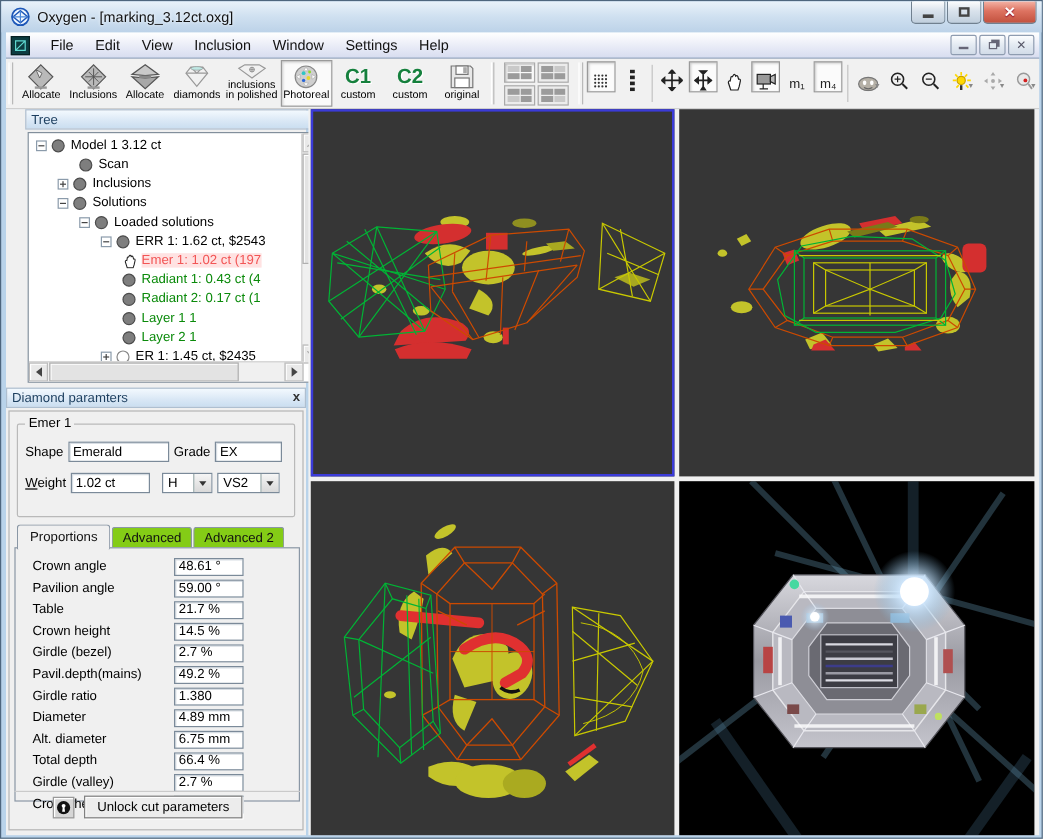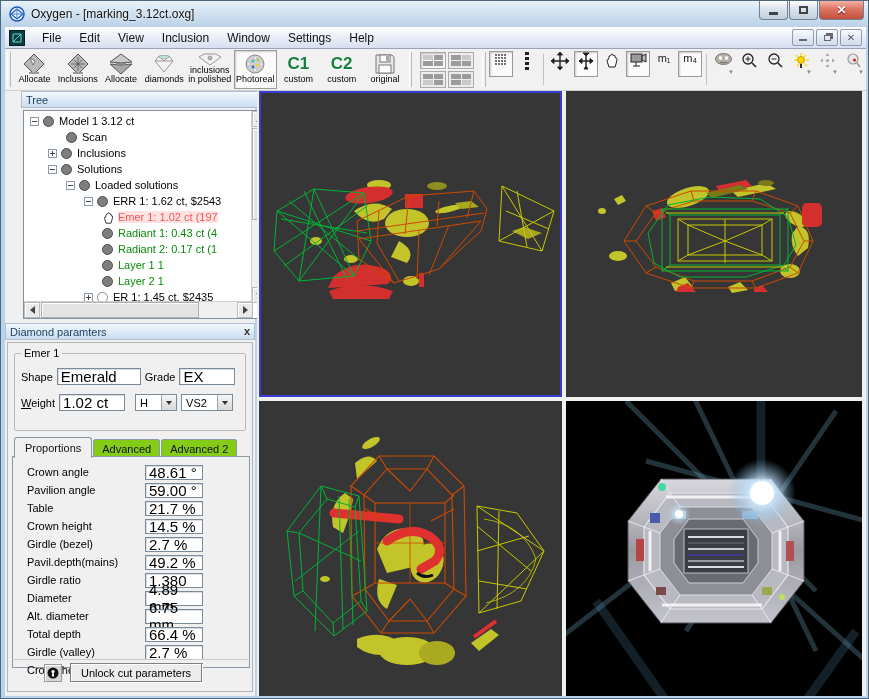--- a/index.html
+++ b/index.html
@@ -43,21 +43,21 @@
   .big-btn.pressed { border:1px solid #9a9a9a; background:#fafafa;
       box-shadow:inset 1px 1px 2px rgba(0,0,0,.18); }
   .big-btn .lbl { line-height:9px; text-align:center; }
   .cletters { font-size:17px; font-weight:bold; color:#15803d; text-shadow:1px 1px 0 #fff; line-height:18px;}
   .layout-picker { display:grid; grid-template-columns:26px 26px; grid-auto-rows:17px; gap:2px;
       padding:3px 6px 0 6px; }
   .lp-btn { border:1px solid #aaa; background:#ececec; display:grid; grid-template-columns:1fr 1fr;
       grid-template-rows:1fr 1fr; gap:1px; padding:2px; }
   .lp-btn div { background:#9b9b9b; }
   .lp-btn.sel { background:#fafafa; box-shadow:inset 1px 1px 2px rgba(0,0,0,.25); }
-  .sm-btn { width:26px; height:26px; margin:2px 1px; display:flex; align-items:flex-start; justify-content:center;
+  .sm-btn { width:26px; height:26px; margin:2px 1px; display:flex; align-items:flex-end; justify-content:center;
       font-size:12px; color:#222; border:1px solid transparent; position:relative;}
   .sm-btn.pressed { border:1px solid #9a9a9a; background:#fbfbfb; box-shadow:inset 1px 1px 2px rgba(0,0,0,.2);}
   .sm-btn .dd { position:absolute; right:0px; bottom:1px; font-size:6px; color:#888; }
   .sm-sep { width:1px; background:#c2c2c2; margin:5px 3px; }
   .msub { font-size:11px; color:#222; }
   
   .left-col { position:absolute; left:4px; top:90px; width:250px; height:605px; background:#f0f0f0; }
   .panel-title { height:17px; background:linear-gradient(#f3f9fe,#d9e7f5 60%,#cadef0);
       border:1px solid #aebfd0; display:flex; align-items:center; font-size:11px; color:#1c3e5e;
       padding:0 4px; position:relative; }
@@ -91,21 +91,21 @@
   .sb-thumb { position:absolute; background:#e3e3e3; border:1px solid #b0b0b0; box-shadow:inset 1px 1px 0 #fff; }
   
   .params-panel { position:absolute; left:0; top:232px; width:250px; height:373px; }
   .params-body { position:absolute; left:2px; top:19px; width:246px; height:350px;
       border:1px solid #b5b5b5; background:#f0f0f0; }
   fieldset.grp { position:absolute; left:6px; top:4px; width:232px; height:84px;
       border:1px solid #b9b9b9; border-radius:2px; font-size:11px; padding:0 6px; }
   fieldset.grp legend { font-size:11px; padding:0 3px; color:#000; }
   .frow { display:flex; align-items:center; margin-top:9px; font-size:11px; gap:4px;}
   .tinput { background:#fff; border:1px solid #7b8a99; box-shadow:inset 1px 1px 0 #d7dde3;
-      height:17px; font-size:15px; display:flex; align-items:center; padding:0 3px; }
+      height:17px; font-size:11px; display:flex; align-items:center; padding:0 3px; }
   .combo { display:flex; align-items:center; background:#fff; border:1px solid #7b8a99; height:17px; }
   .combo .cval { font-size:11px; padding:0 4px; flex:1; }
   .combo .cbtn { width:15px; height:15px; background:linear-gradient(#f5f5f5,#d9d9d9);
       border-left:1px solid #9aa; display:flex; align-items:center; justify-content:center; }
   .combo .cbtn .arr { border-width:3px; border-top:4px solid #333; margin-bottom:-3px;}
   .u-first::first-letter { text-decoration:underline; }
   .tabs { position:absolute; left:6px; top:94px; display:flex; font-size:11px; }
   .tab { padding:3px 8px 2px; border:1px solid #8a97a5; border-bottom:none;
       border-radius:3px 3px 0 0; background:#84cc16; margin-right:1px; position:relative; top:2px; color:#111;}
   .tab.active { background:#f0f0f0; top:0; padding:4px 10px 4px; z-index:2; }

